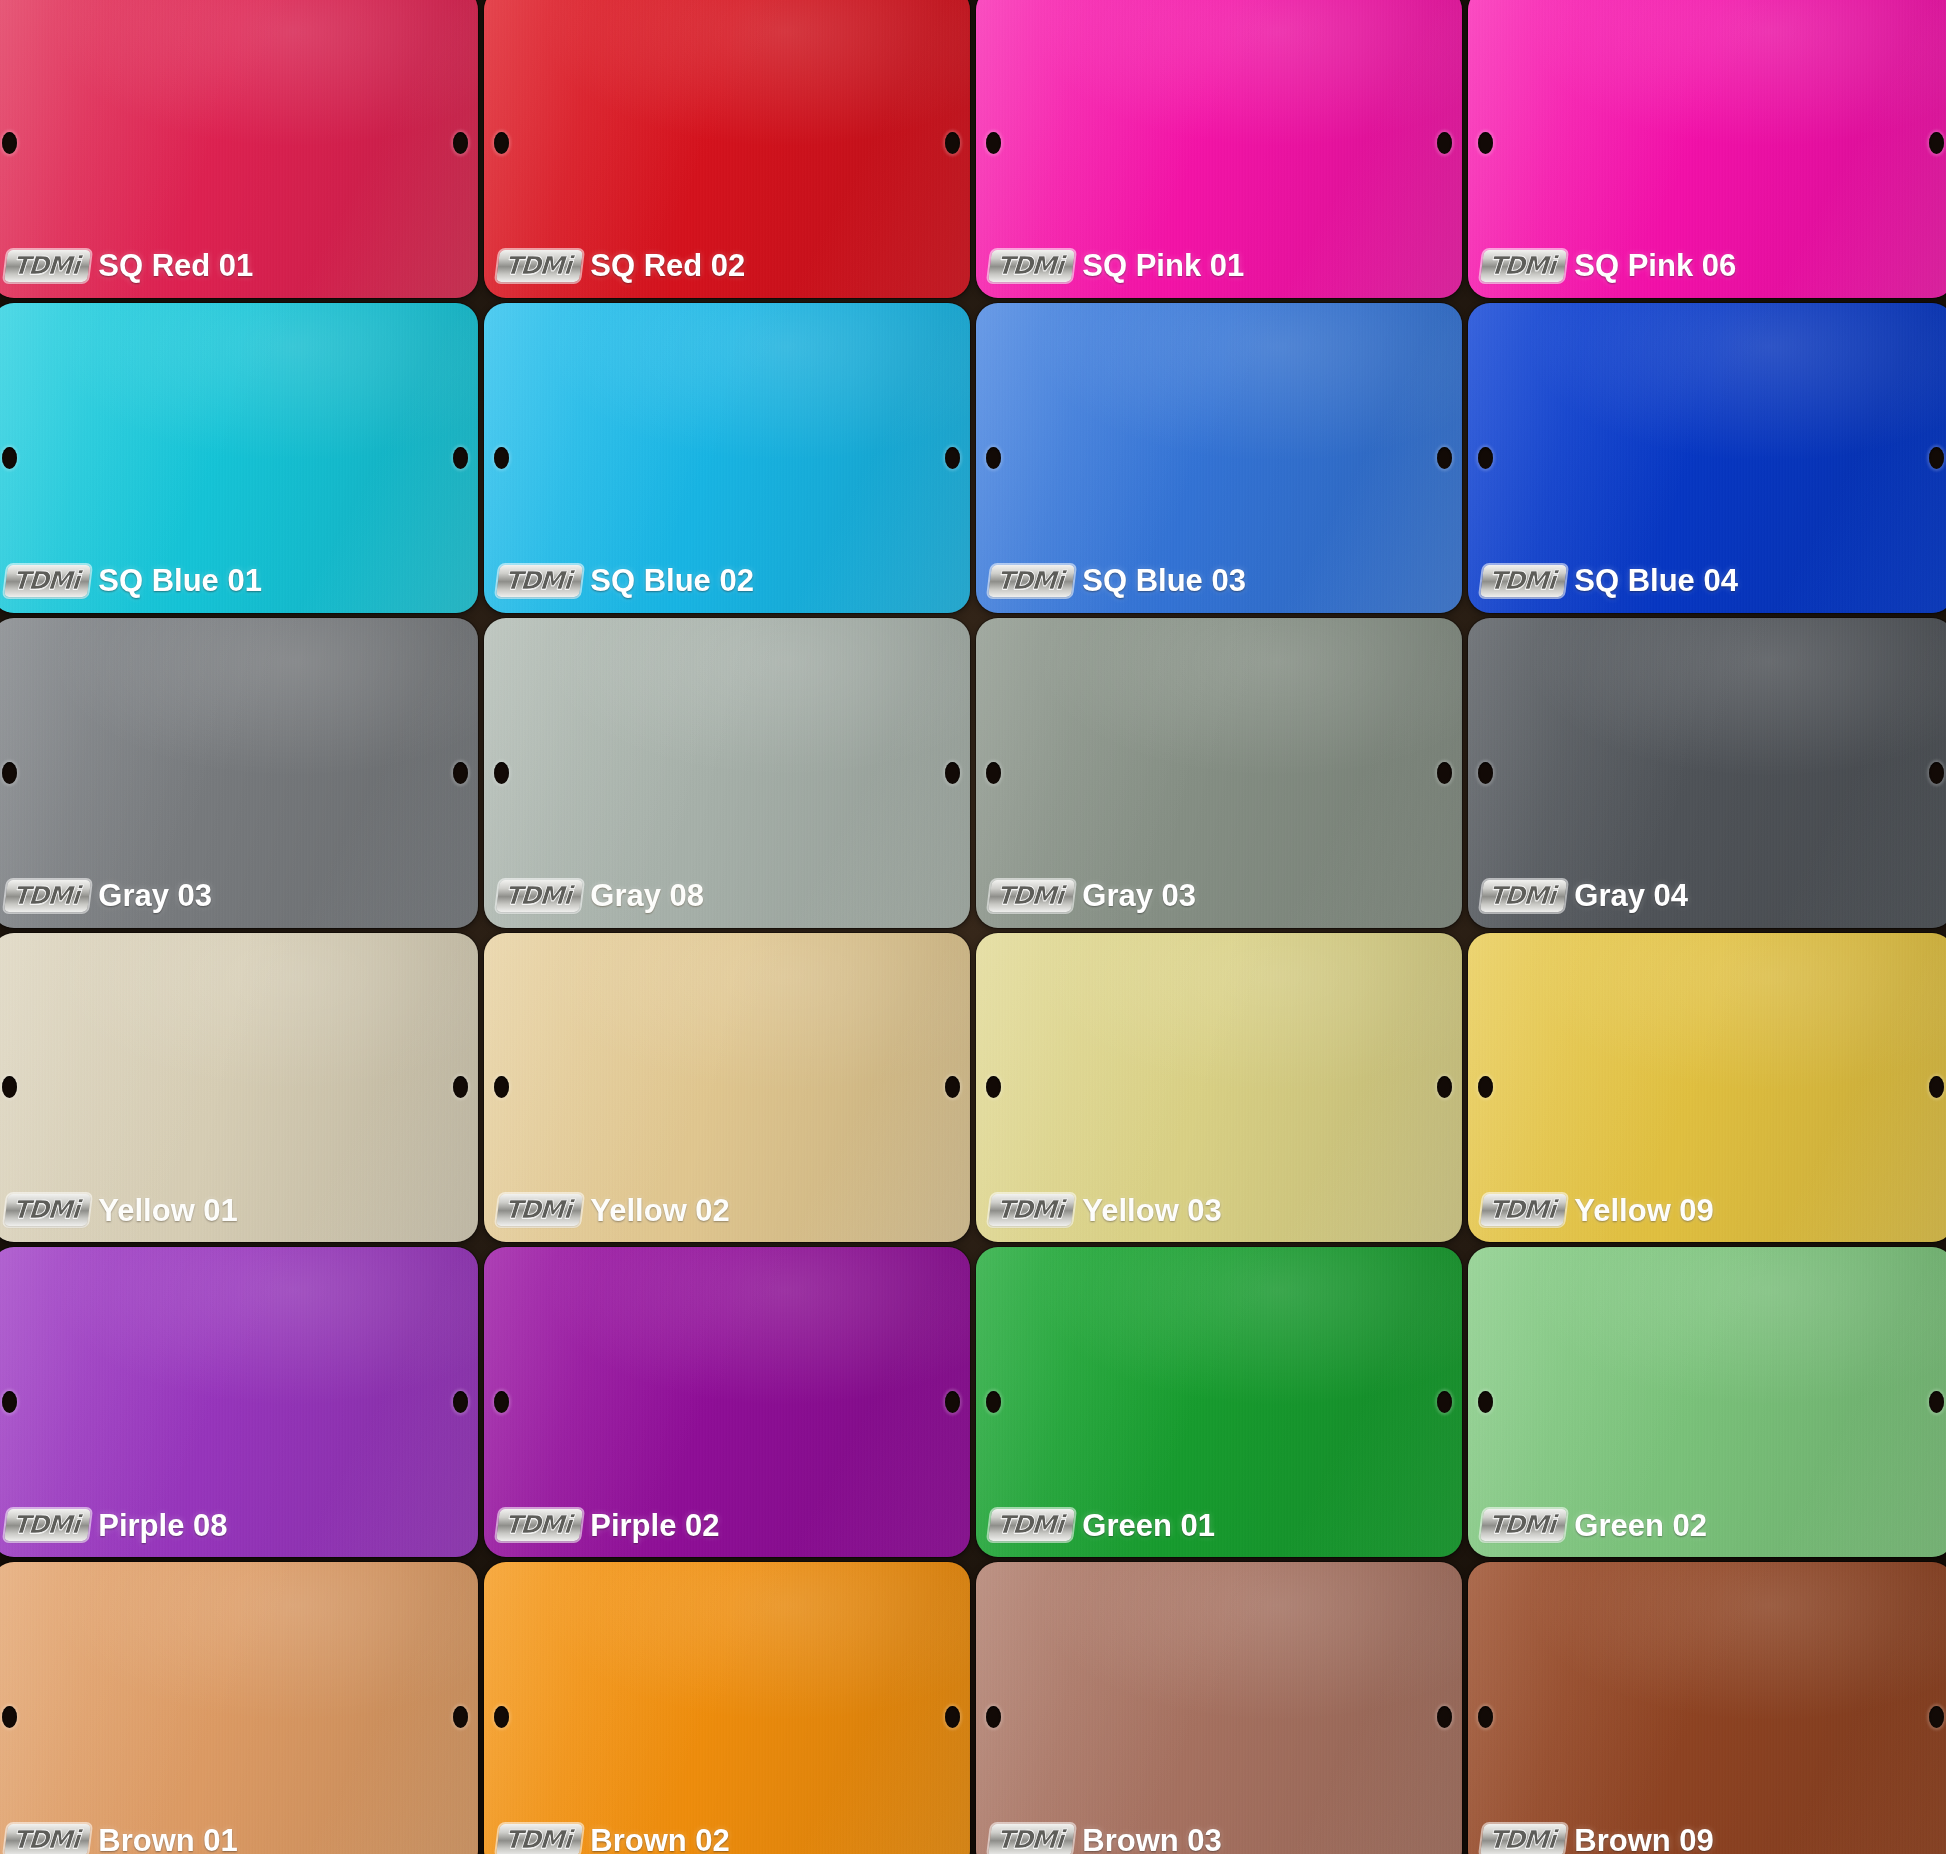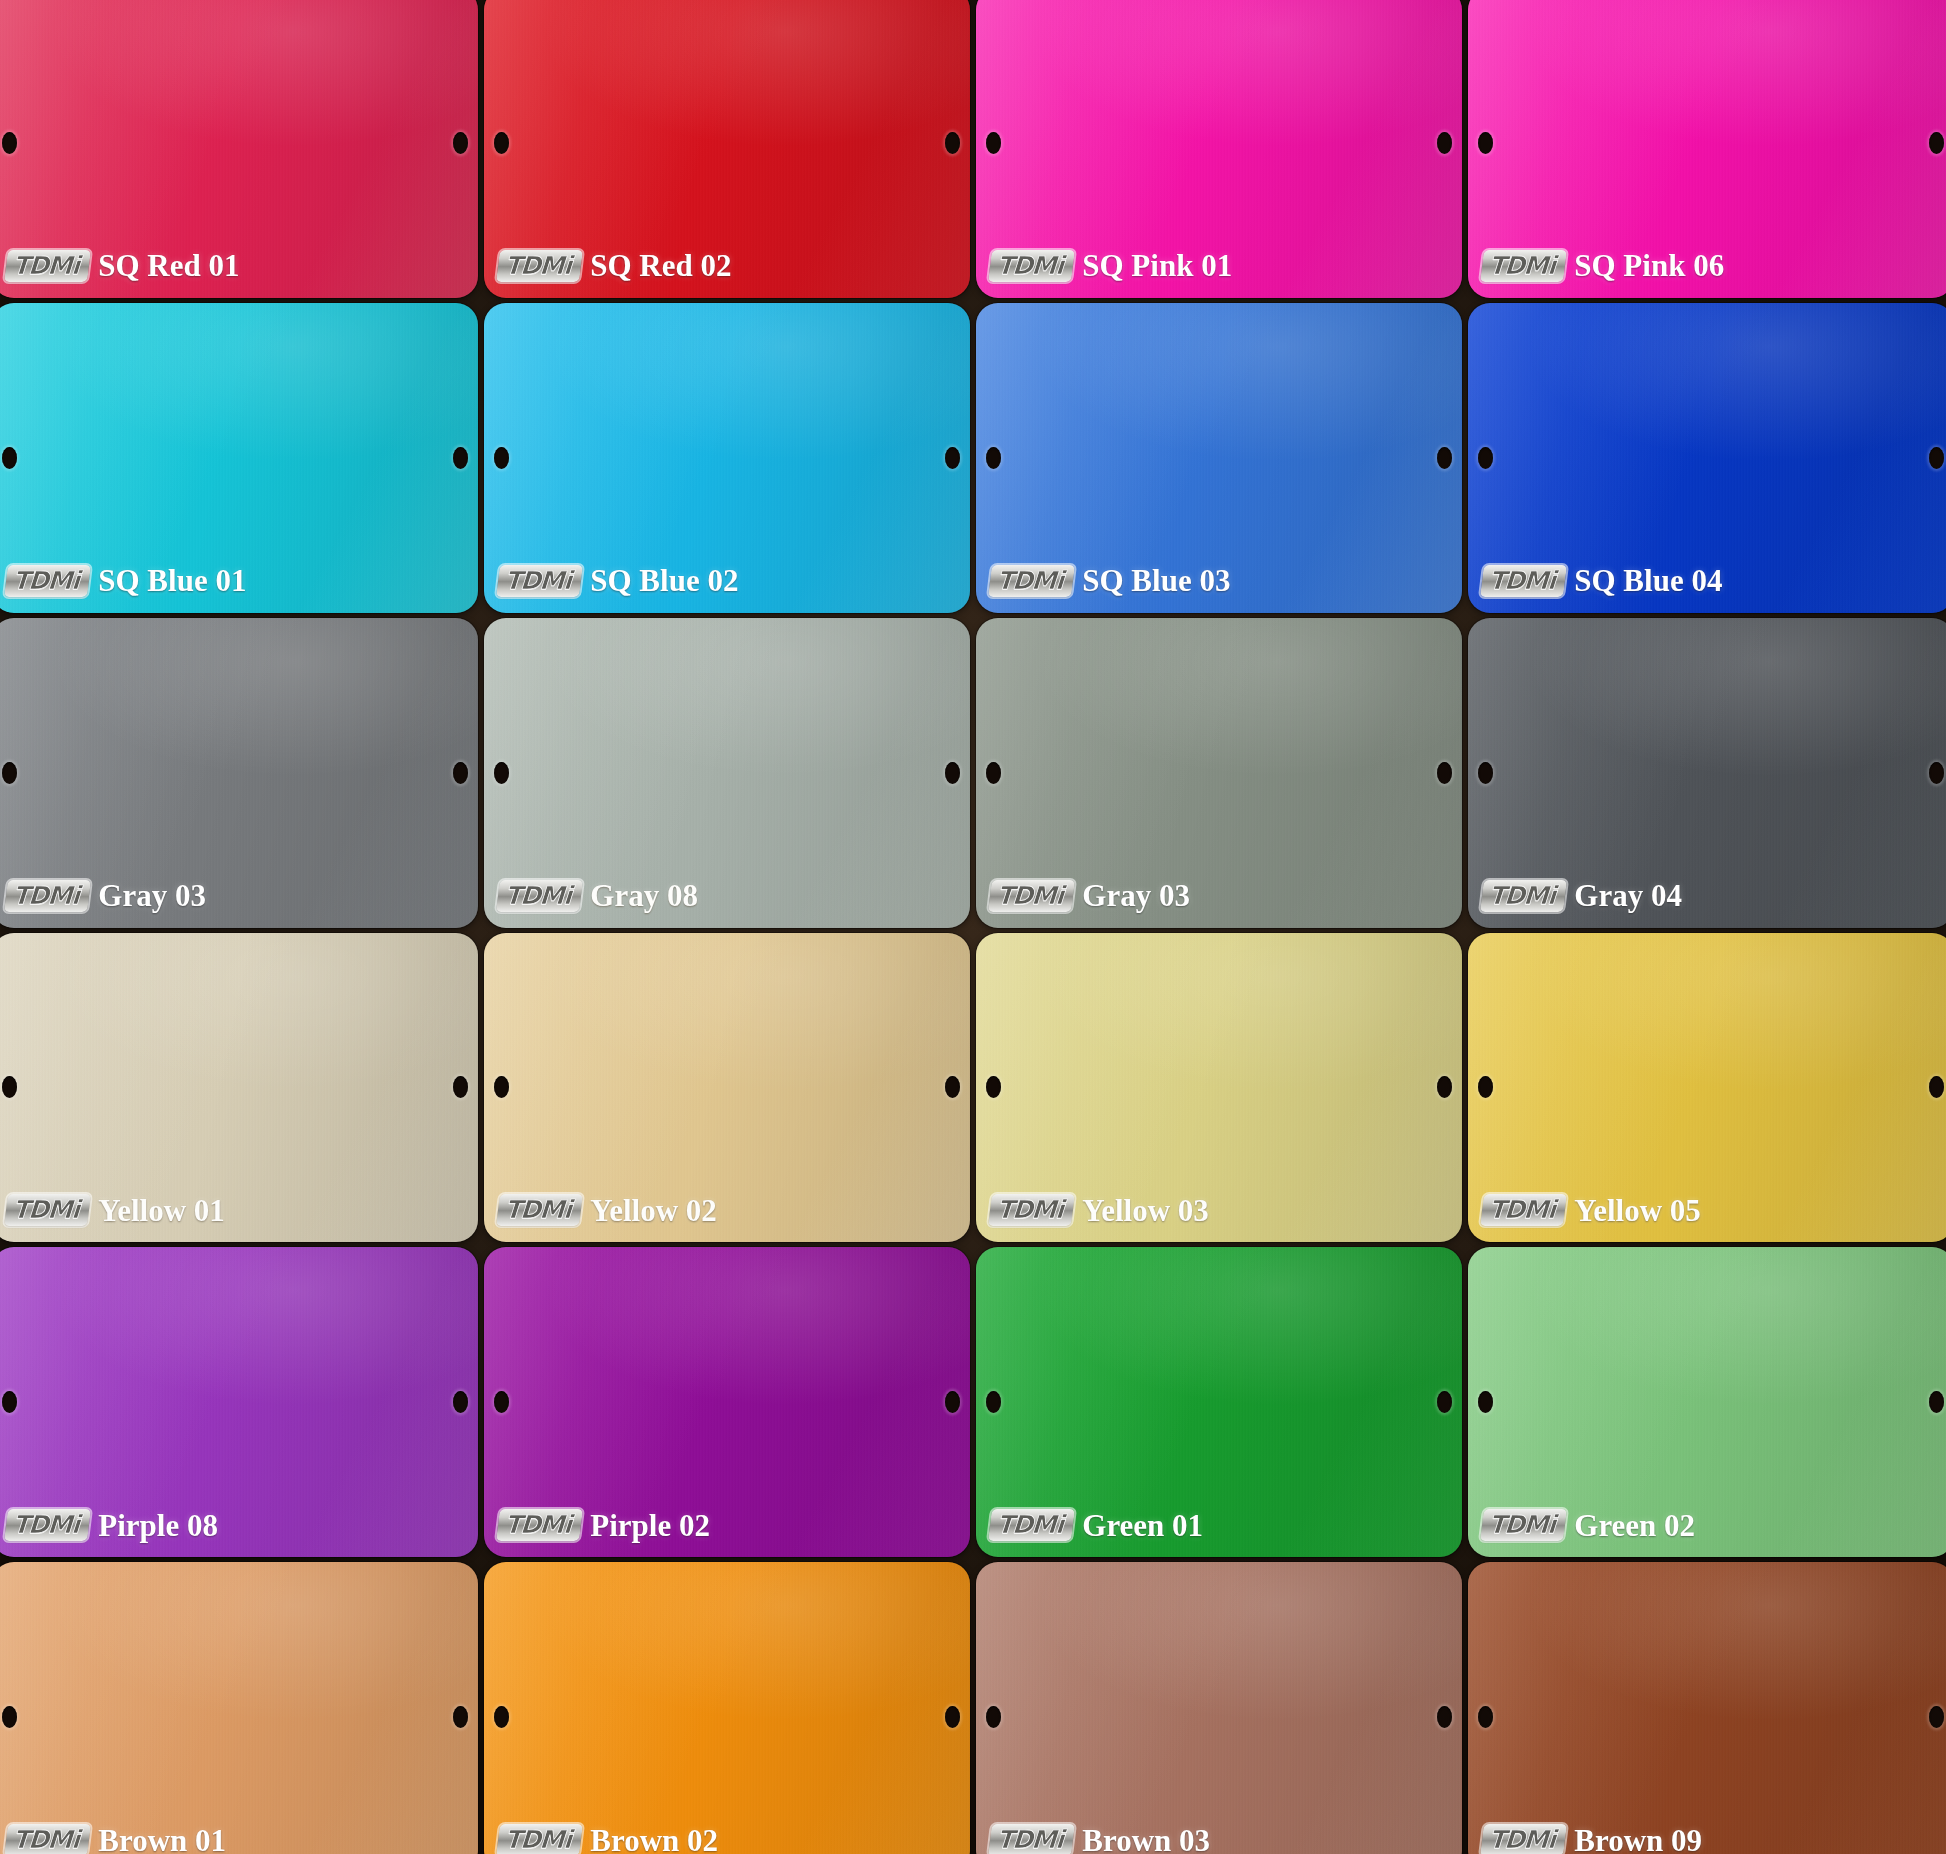--- a/index.html
+++ b/index.html
@@ -127,21 +127,21 @@
     font-size: 25px;
     line-height: 1;
     letter-spacing: -1.5px;
     color: #5d5d59;
     -webkit-text-stroke: 0.7px #ffffff;
     text-shadow: 0 1px 0 rgba(255,255,255,0.75);
     transform: skewX(-7deg);
   }
 
   .cname {
-    font-family: Liberation Serif, serif;
+    font-family: Liberation Sans, sans-serif;
     font-weight: bold;
     font-size: 31px;
     line-height: 1;
     color: #ffffff;
     text-shadow:
       0 1px 2px rgba(0,0,0,0.40),
       0 0 6px rgba(255,255,255,0.25);
   }
   
   .plate.lighttile .cname {
@@ -323,21 +323,21 @@
       </div>
     </div>
     <div class="plate lighttile" style="background: linear-gradient(118deg, rgb(233, 204, 85) 0%, rgb(224, 191, 63) 48%, rgb(224, 191, 63) 72%, rgb(233, 204, 85) 100%);">
       <div class="toplight"></div>
       <div class="grain"></div>
       <div class="sheen"></div>
       <div class="hole left"></div>
       <div class="hole right"></div>
       <div class="label">
         <span class="logo">TDMi</span>
-        <span class="cname">Yellow 05</span>
+        <span class="cname">Yellow 09</span>
       </div>
     </div>
     <div class="plate" style="background: linear-gradient(118deg, rgb(163, 68, 200) 0%, rgb(150, 52, 187) 48%, rgb(150, 52, 187) 72%, rgb(163, 68, 200) 100%);">
       <div class="toplight"></div>
       <div class="grain"></div>
       <div class="sheen"></div>
       <div class="hole left"></div>
       <div class="hole right"></div>
       <div class="label">
         <span class="logo">TDMi</span>

